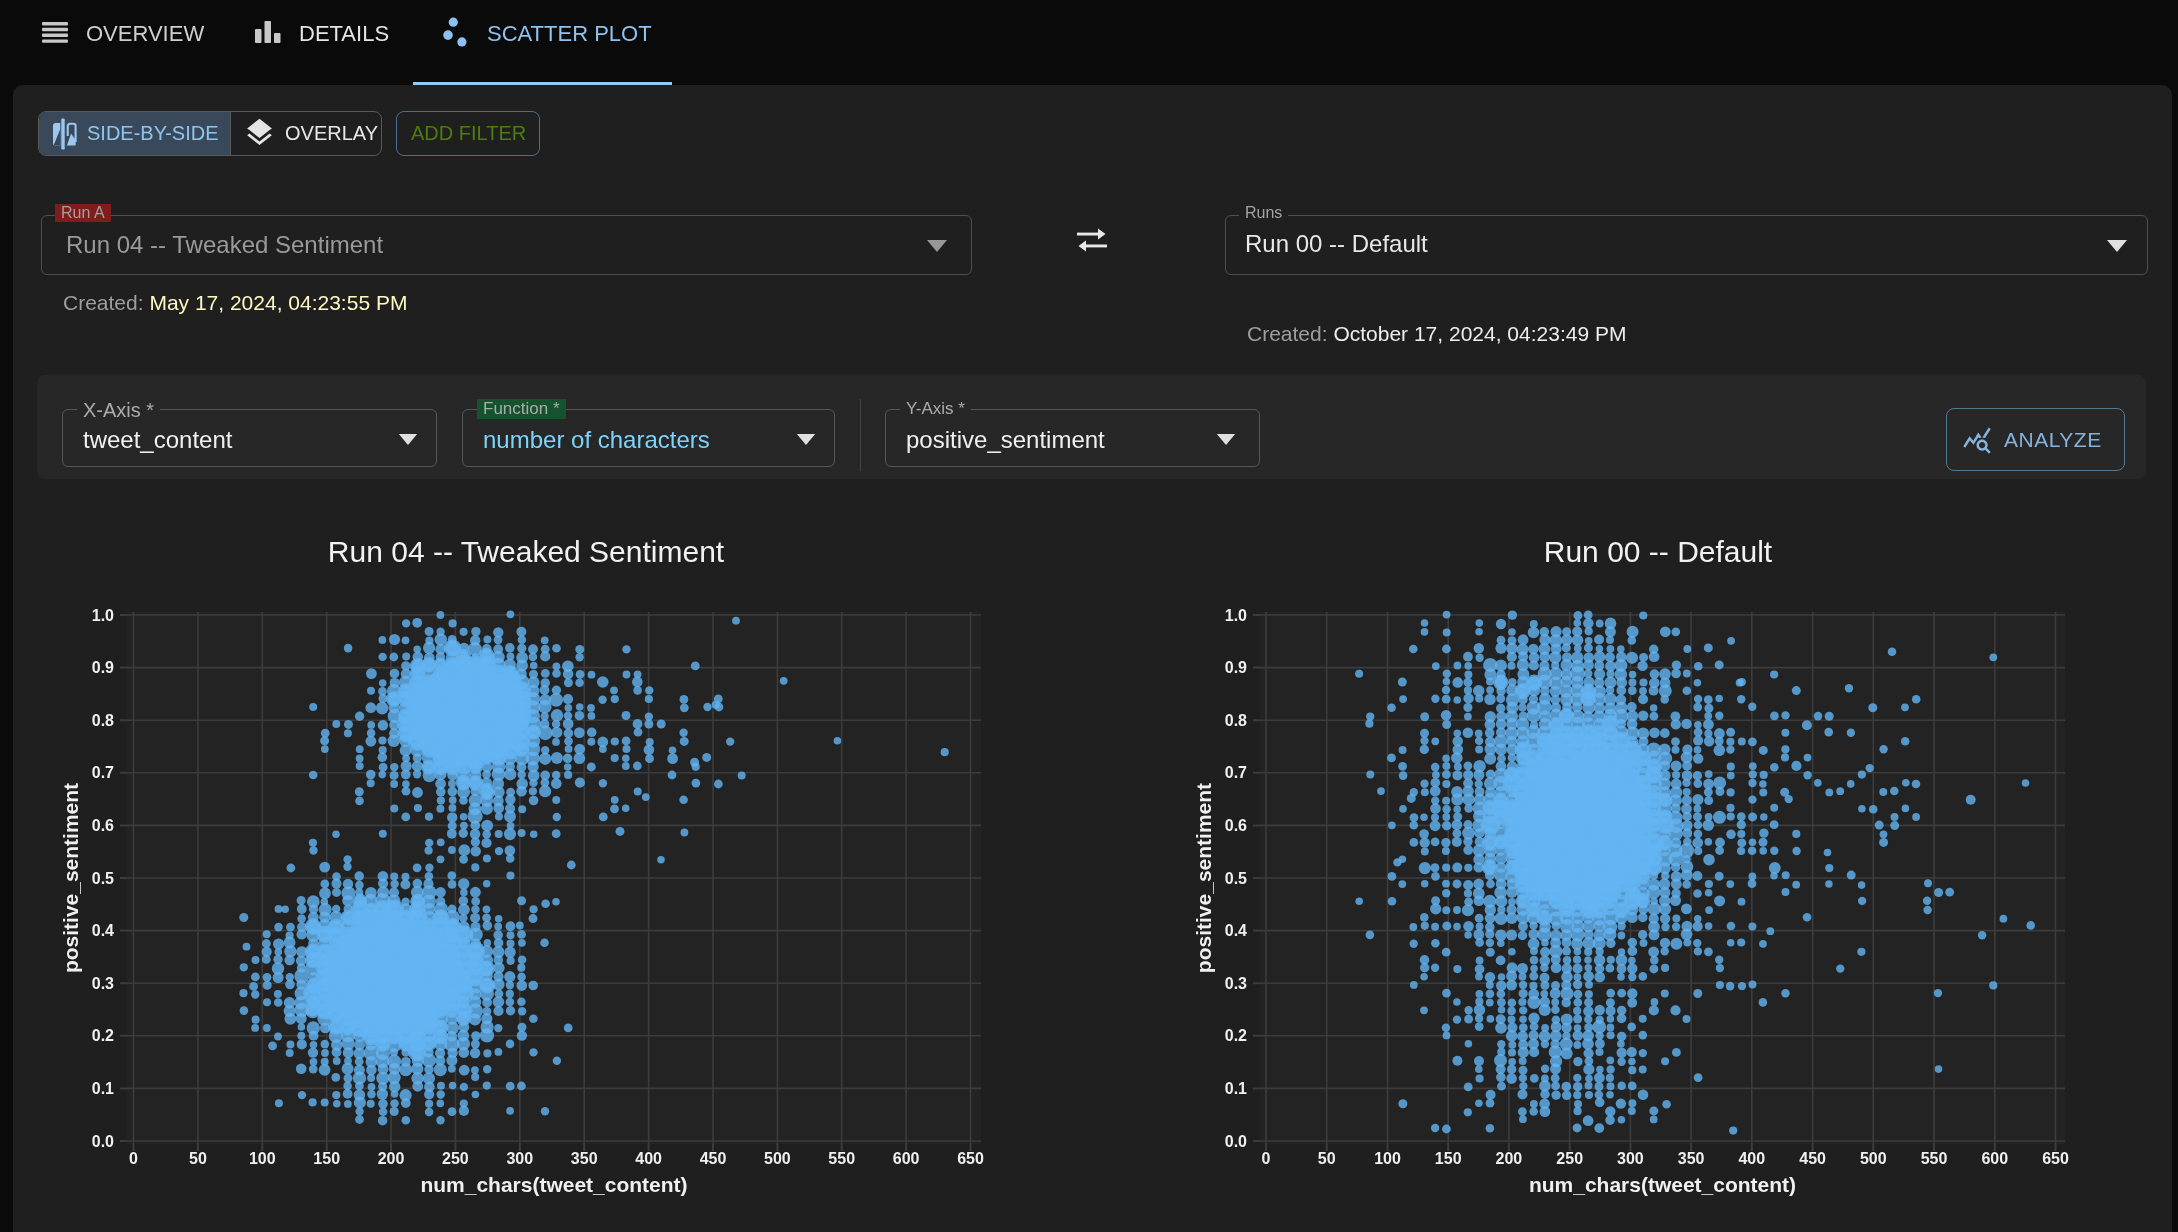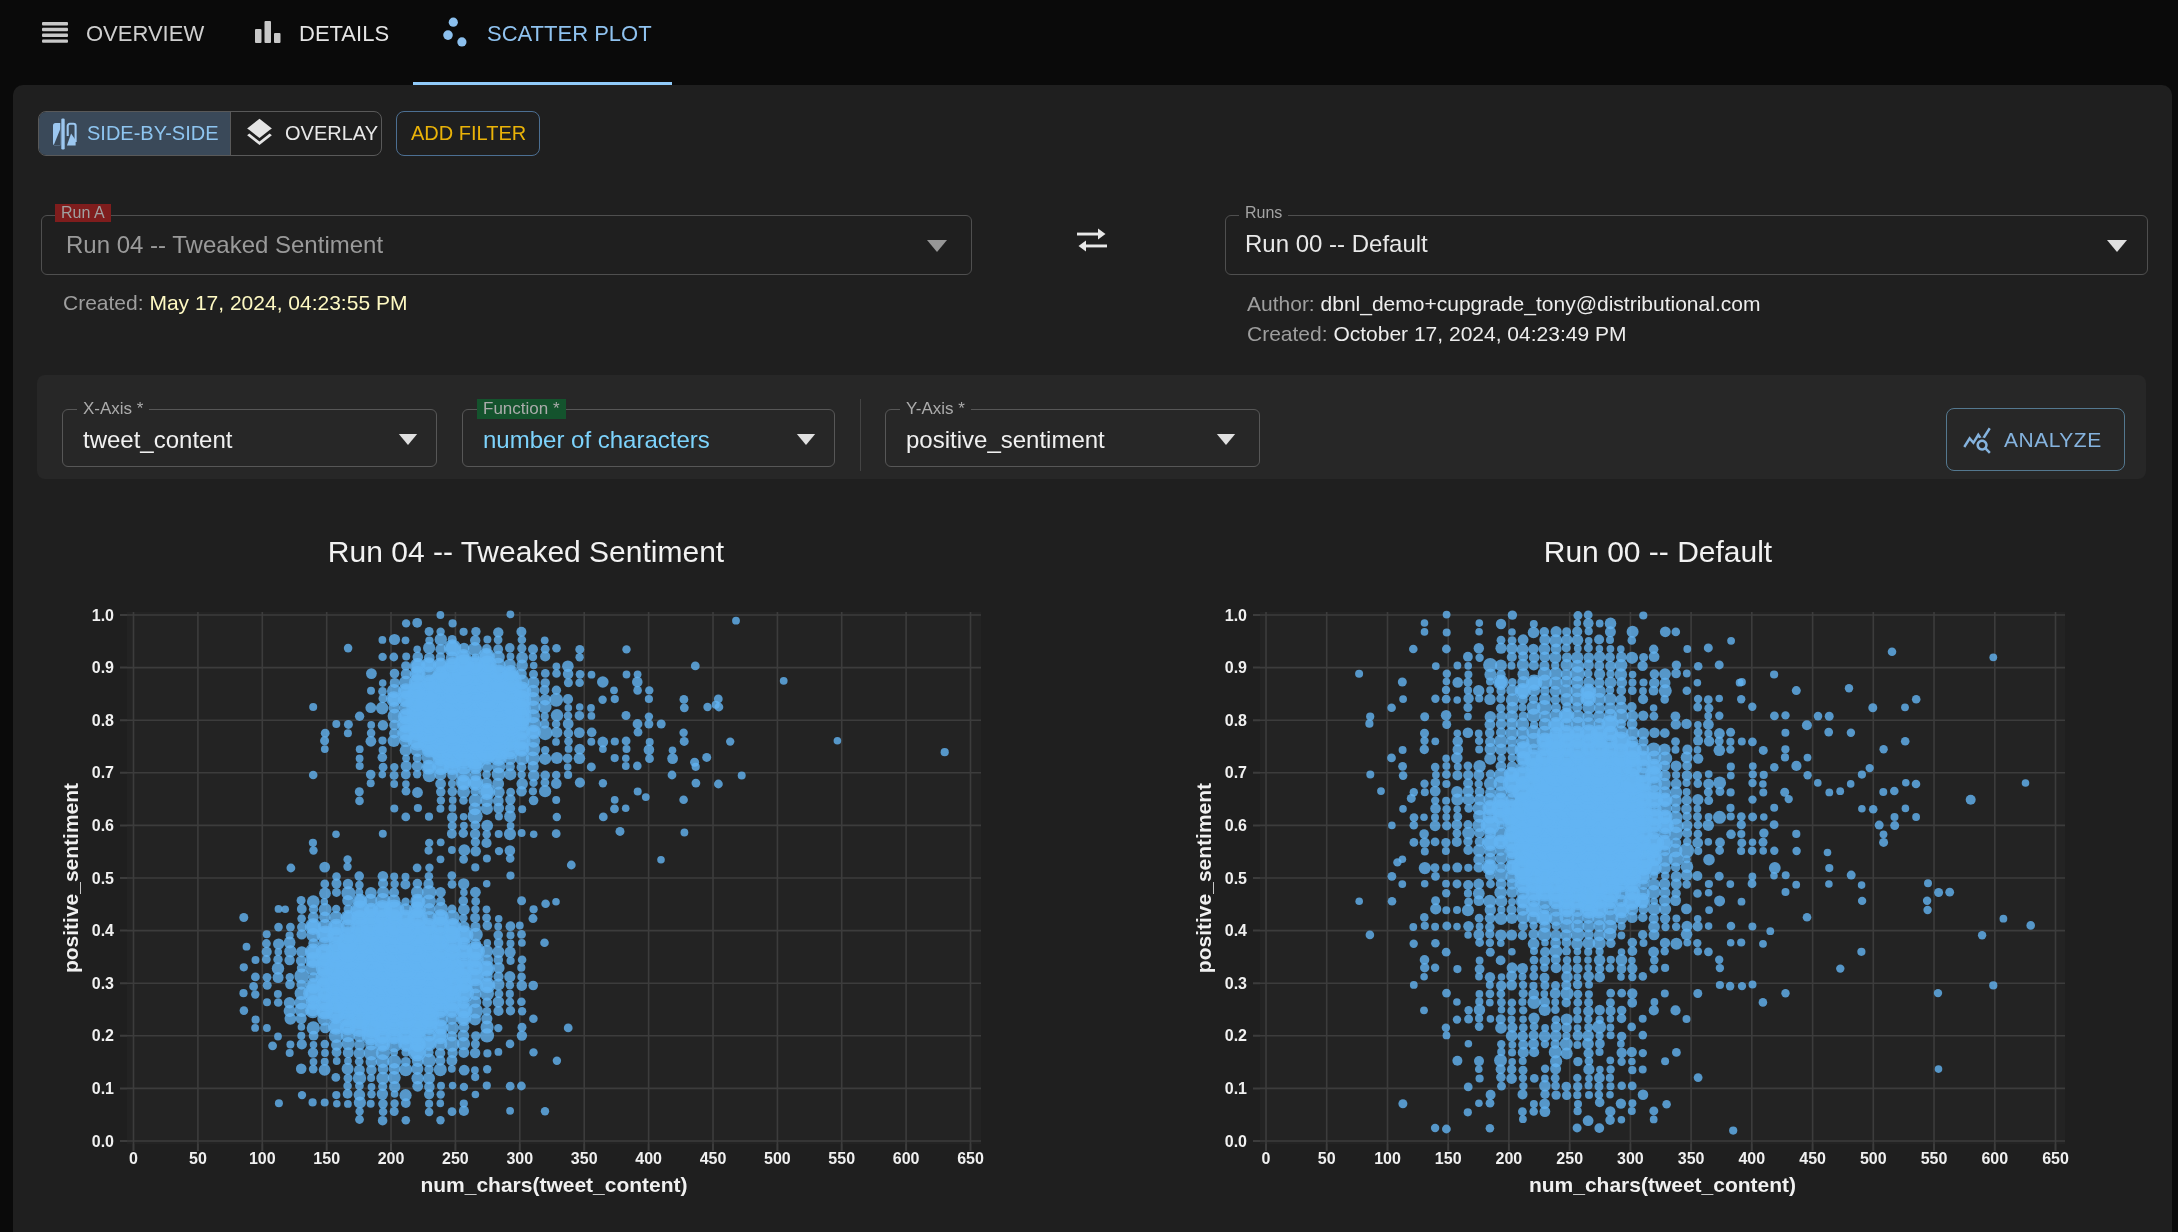--- a/index.html
+++ b/index.html
@@ -49,21 +49,21 @@
     <path fill="none" stroke="#9cc7f0" stroke-width="2.1" d="M15.7 18v-10a2.2 2.2 0 0 1 2.2-2.2h3.5a2.2 2.2 0 0 1 2.2 2.2v16"></path>
     <path d="M14.9 27.6l4.2-12 4.5 6.5v5.5z"></path>
       </g>
   </svg>
   <div class="abs" style="left:87px;top:122px;font-size:20px;color:#8ec5f0">SIDE-BY-SIDE</div>
   <svg class="abs" style="left:243px;top:116px" width="33" height="33" viewBox="0 0 24 24">
     <path fill="#e4e4e4" d="M11.99 18.54l-7.37-5.73L3 14.07l9 7 9-7-1.63-1.27-7.38 5.74zM12 16l7.36-5.73L21 9l-9-7-9 7 1.63 1.27L12 16z"></path>
   </svg>
   <div class="abs" style="left:285px;top:122px;font-size:20px;color:#e8e8e8">OVERLAY</div>
   <div class="abs" style="left:396px;top:111px;width:144px;height:45px;border:1px solid #4c6f92;border-radius:8px"></div>
-  <div class="abs" style="left:411px;top:122px;font-size:20px;color:#eab308">ADD FILTER</div>
+  <div class="abs" style="left:411px;top:122px;font-size:20px;color:#4d7c0f">ADD FILTER</div>
 
   <div class="abs" style="left:41px;top:215px;width:931px;height:60px;border:1px solid #4f4f4f;border-radius:6px"></div>
   <div class="abs" style="left:55px;top:204px;padding:0 6px;background:#7f1d1d;font-size:16px;color:#a0a0a0">Run A</div>
   <div class="abs" style="left:66px;top:231px;font-size:24px;color:#9a9a9a">Run 04 -- Tweaked Sentiment</div>
   <svg class="abs" style="left:925px;top:239px" width="24" height="14" viewBox="0 0 24 14">
       <path fill="#979797" d="M2 1h20L12 13z"></path>
     </svg>
 
   <svg class="abs" style="left:1076px;top:226px" width="32" height="28" viewBox="0 0 32 28">
     <g fill="#e8e8e8">
@@ -75,28 +75,27 @@
   </svg>
 
   <div class="abs" style="left:1225px;top:215px;width:923px;height:60px;border:1px solid #4f4f4f;border-radius:6px"></div>
   <div class="abs" style="left:1239px;top:204px;padding:0 6px;background:#1f1f1f;font-size:16px;color:#a3a3a3">Runs</div>
   <div class="abs" style="left:1245px;top:230px;font-size:24px;color:#e8e8e8">Run 00 -- Default</div>
   <svg class="abs" style="left:2105px;top:239px" width="24" height="14" viewBox="0 0 24 14">
       <path fill="#e0e0e0" d="M2 1h20L12 13z"></path>
     </svg>
 
   <div class="abs" style="left:63px;top:291px;font-size:21px;color:#9e9e9e">Created: <span style="color:#fef9c3">May 17, 2024, 04:23:55 PM</span></div>
-  <div class="abs" style="left:1247px;top:292px;font-size:21px;color:#9e9e9e">Author: <span style="color:#ededed">dbnl_demo+cupgrade_tony@distributional.com</span></div>
   <div class="abs" style="left:1247px;top:322px;font-size:21px;color:#9e9e9e">Created: <span style="color:#ededed">October 17, 2024, 04:23:49 PM</span></div>
 
   <div class="abs" style="left:37px;top:375px;width:2109px;height:104px;background:#272727;border-radius:8px"></div>
   <div class="abs" style="left:860px;top:399px;width:1px;height:72px;background:#444"></div>
 
   <div class="abs" style="left:62px;top:409px;width:375px;height:58px;border:1px solid #575757;border-radius:6px"></div>
-  <div class="abs" style="left:77px;top:399px;padding:0 6px;background:#272727;font-size:17px;color:#ababab">X-Axis&nbsp;*</div>
+  <div class="abs" style="left:77px;top:399px;padding:0 6px;background:#272727;font-size:20px;color:#ababab">X-Axis&nbsp;*</div>
   <div class="abs" style="left:83px;top:426px;font-size:24px;color:#f0f0f0">tweet_content</div>
   <svg class="abs" style="left:397px;top:433px" width="22" height="13" viewBox="0 0 24 14">
       <path fill="#e0e0e0" d="M2 1h20L12 13z"></path>
     </svg>
 
   <div class="abs" style="left:462px;top:409px;width:373px;height:58px;border:1px solid #575757;border-radius:6px"></div>
   <div class="abs" style="left:477px;top:399px;padding:0 6px;background:#14532d;font-size:17px;color:#ababab">Function&nbsp;*</div>
   <div class="abs" style="left:483px;top:426px;font-size:24px;color:#7dd3fc">number of characters</div>
   <svg class="abs" style="left:795px;top:433px" width="22" height="13" viewBox="0 0 24 14">
       <path fill="#e0e0e0" d="M2 1h20L12 13z"></path>

